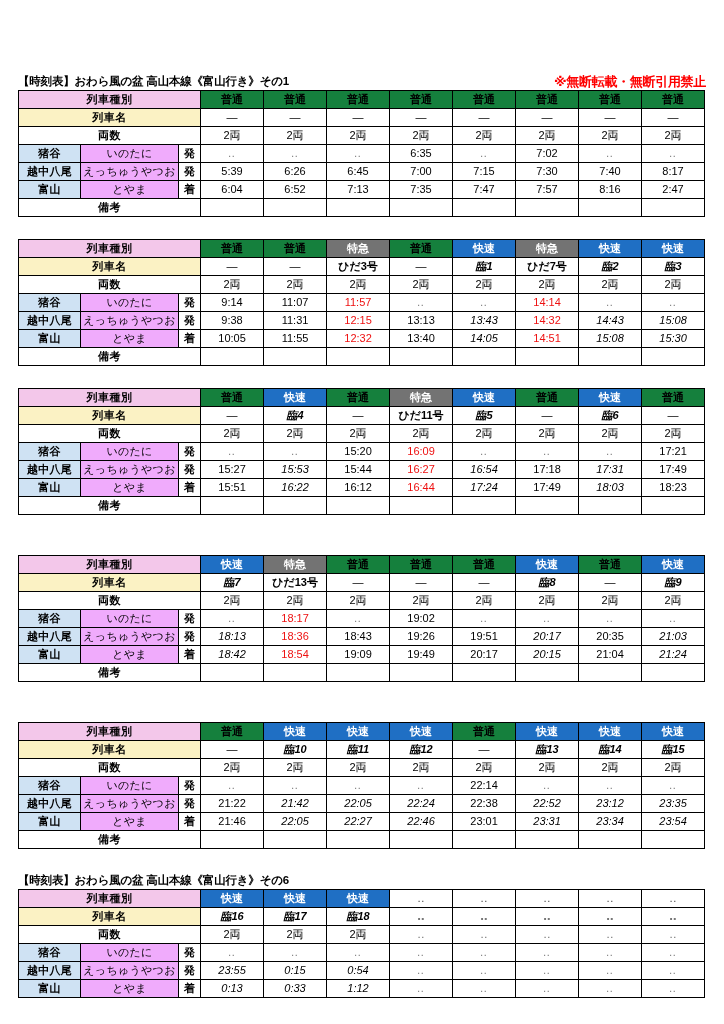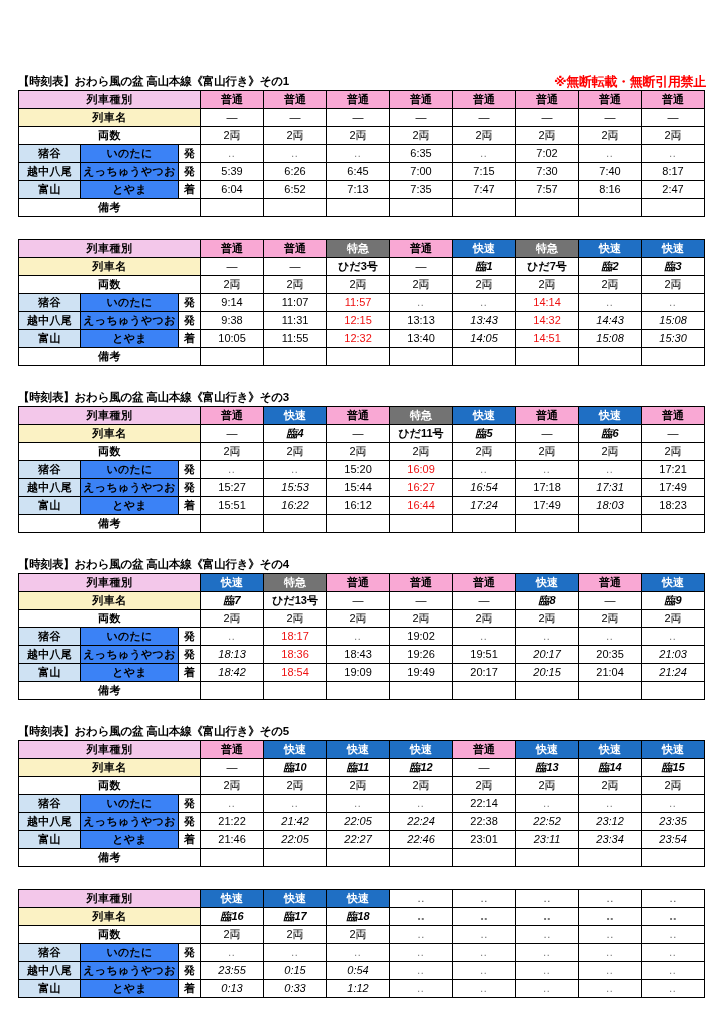--- a/index.html
+++ b/index.html
@@ -85,34 +85,34 @@
   .lbl-note { background: #ffffff; }
 
   .sta-name {
     background: #cfe2f3;
     font-weight: bold;
     font-size: 11.5px;
     letter-spacing: 0.3px;
     margin-top: 21px;
   }
   .sta-kana {
-    background: #3b82f6;
-    font-weight: bold;
+    background: #f0abfc;
+    font-weight: normal;
     font-size: 11.5px;
     letter-spacing: 0.3px;
   }
   .sta-mark {
     background: #ffffff;
     font-weight: bold;
     font-size: 11.5px;
   }
 
   
   .ty-local {
-    background: #f9a8d4;
+    background: #15803d;
     color: #000000;
     font-weight: bold;
     font-size: 11.5px;
   }
   .ty-rapid {
     background: #1f6fc4;
     color: #ffffff;
     font-weight: bold;
     font-size: 11.5px;
   }
@@ -351,24 +351,20 @@
               <td class="note"></td>
               <td class="note"></td>
               <td class="note"></td>
               <td class="note"></td>
               <td class="note"></td>
             </tr>
           </tbody>
         </table>
       </div>
       <div class="block">
-        <div class="block-head">
-          <div class="block-title">【時刻表】おわら風の盆 高山本線《富山行き》その3</div>
-          <div class="spacer-right"></div>
-        </div>
         <table class="tt">
           <colgroup>
             <col class="c-sta">
             <col class="c-kana">
             <col class="c-mark">
             <col class="c-dat">
             <col class="c-dat">
             <col class="c-dat">
             <col class="c-dat">
             <col class="c-dat">
@@ -458,21 +454,20 @@
               <td class="note"></td>
               <td class="note"></td>
               <td class="note"></td>
               <td class="note"></td>
             </tr>
           </tbody>
         </table>
       </div>
       <div class="block">
         <div class="block-head">
-          <div class="block-title">【時刻表】おわら風の盆 高山本線《富山行き》その4</div>
           <div class="spacer-right"></div>
         </div>
         <table class="tt">
           <colgroup>
             <col class="c-sta">
             <col class="c-kana">
             <col class="c-mark">
             <col class="c-dat">
             <col class="c-dat">
             <col class="c-dat">
@@ -564,21 +559,20 @@
               <td class="note"></td>
               <td class="note"></td>
               <td class="note"></td>
               <td class="note"></td>
             </tr>
           </tbody>
         </table>
       </div>
       <div class="block">
         <div class="block-head">
-          <div class="block-title">【時刻表】おわら風の盆 高山本線《富山行き》その5</div>
           <div class="spacer-right"></div>
         </div>
         <table class="tt">
           <colgroup>
             <col class="c-sta">
             <col class="c-kana">
             <col class="c-mark">
             <col class="c-dat">
             <col class="c-dat">
             <col class="c-dat">
@@ -650,39 +644,43 @@
             </tr>
             <tr>
               <td class="sta-name">富山</td>
               <td class="sta-kana">とやま</td>
               <td class="sta-mark">着</td>
               <td class="t-local">21:46</td>
               <td class="t-rapid">22:05</td>
               <td class="t-rapid">22:27</td>
               <td class="t-rapid">22:46</td>
               <td class="t-local">23:01</td>
-              <td class="t-rapid">23:11</td>
+              <td class="t-rapid">23:31</td>
               <td class="t-rapid">23:34</td>
               <td class="t-rapid">23:54</td>
             </tr>
             <tr>
               <td colspan="3" class="lbl lbl-note">備考</td>
               <td class="note"></td>
               <td class="note"></td>
               <td class="note"></td>
               <td class="note"></td>
               <td class="note"></td>
               <td class="note"></td>
               <td class="note"></td>
               <td class="note"></td>
             </tr>
           </tbody>
         </table>
       </div>
       <div class="block">
+        <div class="block-head">
+          <div class="block-title">【時刻表】おわら風の盆 高山本線《富山行き》その6</div>
+          <div class="spacer-right"></div>
+        </div>
         <table class="tt">
           <colgroup>
             <col class="c-sta">
             <col class="c-kana">
             <col class="c-mark">
             <col class="c-dat">
             <col class="c-dat">
             <col class="c-dat">
             <col class="c-dat">
             <col class="c-dat">

